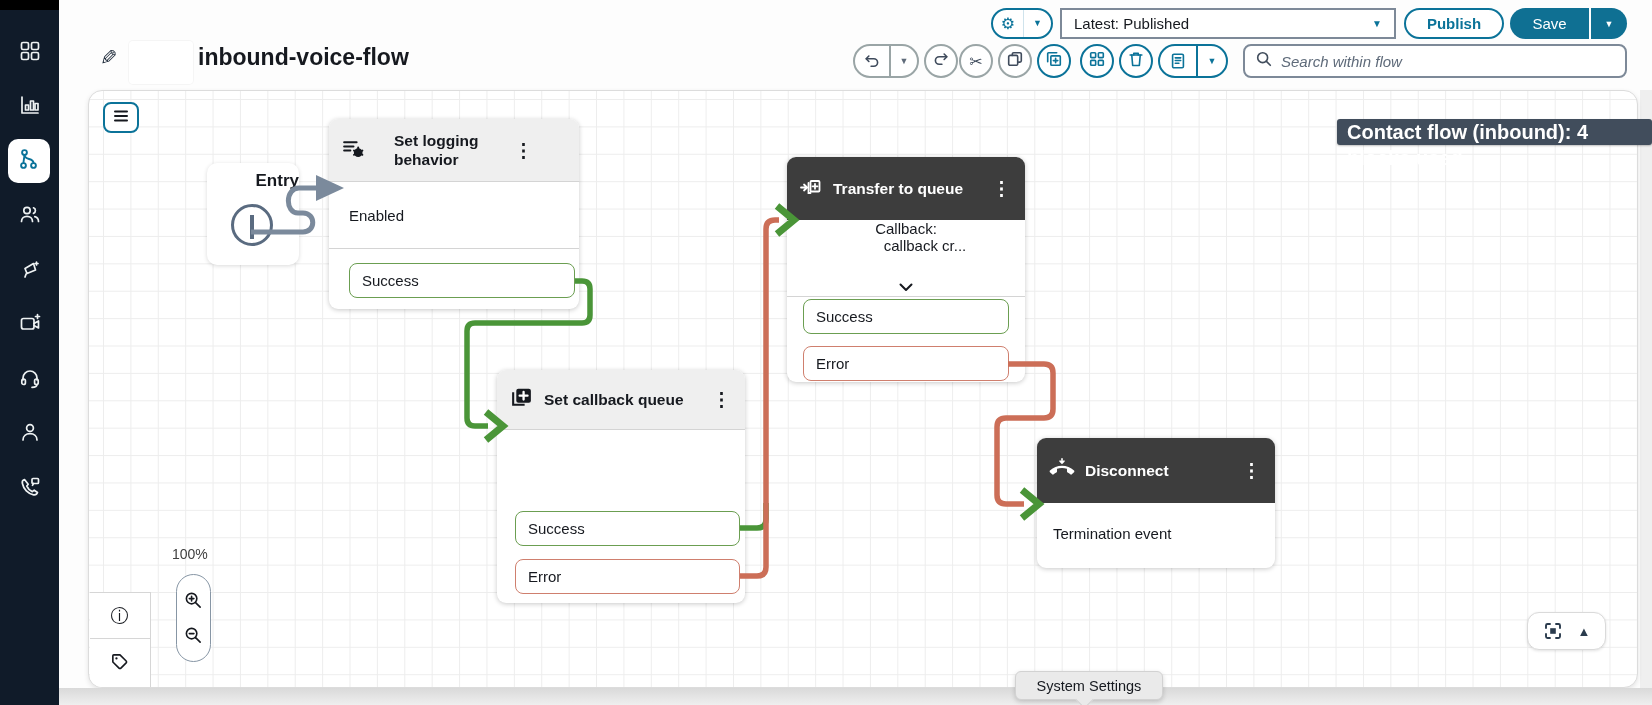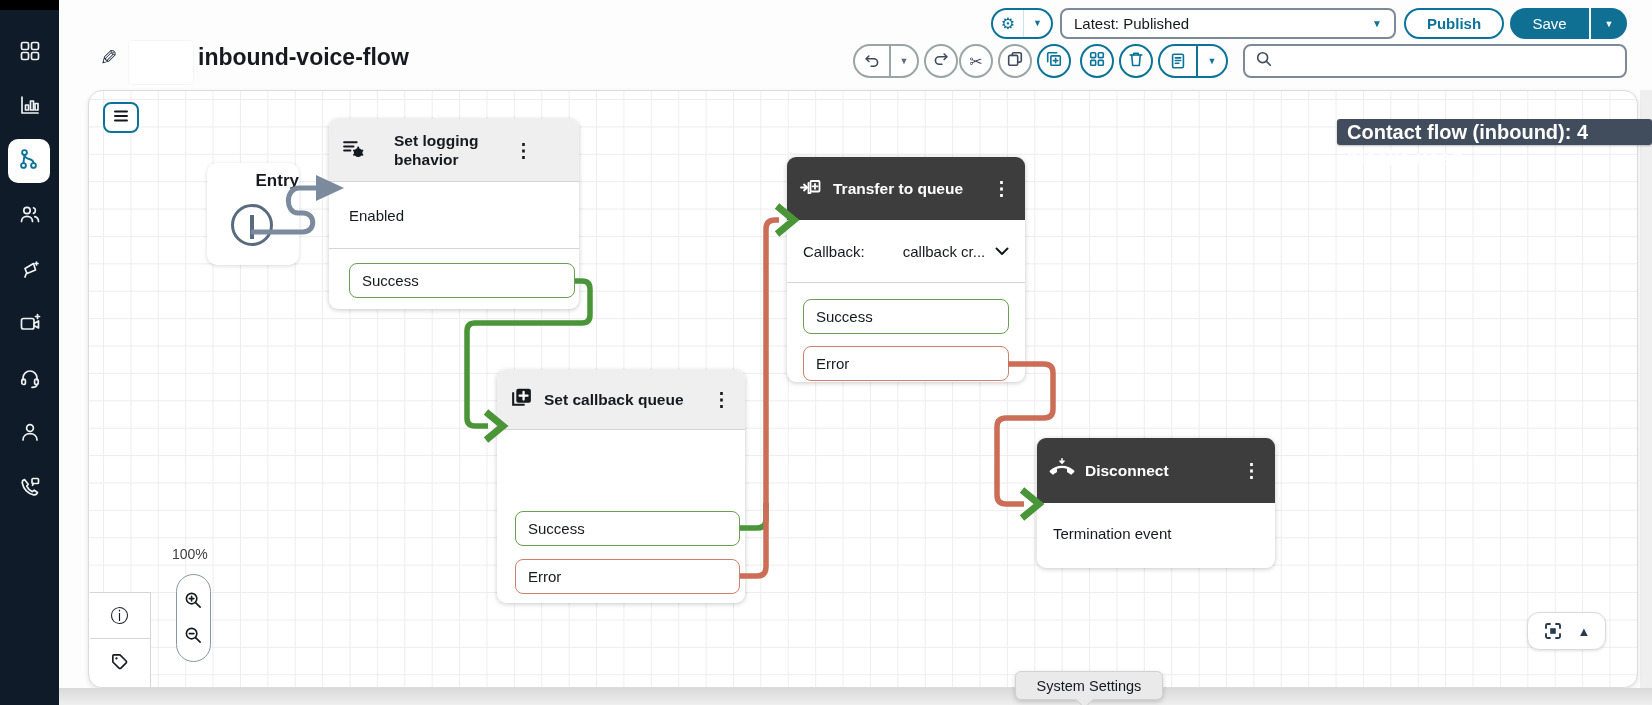--- a/index.html
+++ b/index.html
@@ -18,21 +18,21 @@
   
   .pencil { position:absolute; left:100px; top:46px; font-size:21px; color:#232f3e; transform:scaleX(-1); cursor:pointer; }
   .white-box { position:absolute; left:129px; top:41px; width:64px; height:43px; background:#ffffff; border-radius:4px; box-shadow:0 0 0 1px rgba(0,0,0,0.03); }
   .flow-title { position:absolute; left:198px; top:44px; font-size:23px; font-weight:700; color:#16191f; }
 
   
   .pill { border:2px solid #0b7399; border-radius:16px; background:#fff; display:flex; align-items:center; justify-content:center; cursor:pointer; }
   #gear-split { position:absolute; left:991px; top:8px; width:62px; height:31px; padding:0; }
   #gear-split .seg1 { flex:1.1; text-align:center; color:#0b7399; font-size:16px; line-height:27px; }
   #gear-split .seg2 { flex:1; text-align:center; color:#0b7399; font-size:9px; border-left:1px solid #cfe3ec; line-height:27px; }
-  #version-select { position:absolute; left:1060px; top:8px; width:336px; height:31px; border:2px solid #7d8998; border-radius:8px; background:#fff; display:flex; align-items:center; padding:0 12px; cursor:pointer; }
+  #version-select { position:absolute; left:1060px; top:8px; width:336px; height:31px; border:2px solid #7d8998; border-radius:0; background:#fff; display:flex; align-items:center; padding:0 12px; cursor:pointer; }
   #version-select .val { flex:1; font-size:15px; color:#16191f; }
   #version-select .car { color:#0b7399; font-size:10px; }
   #publish-btn { position:absolute; left:1404px; top:8px; width:100px; height:31px; font-size:15px; font-weight:700; color:#0b7399; }
   #save-btn { position:absolute; left:1510px; top:8px; width:79px; height:31px; background:#0f7093; border:none; border-radius:16px 0 0 16px; color:#fff; font-weight:400; font-size:15px; }
   #save-arrow { position:absolute; left:1591px; top:8px; width:36px; height:31px; background:#0f7093; border:none; border-radius:0 16px 16px 0; color:#fff; font-size:9px; }
 
   
   .circ { position:absolute; top:44px; width:34px; height:34px; border-radius:50%; background:#fff; display:flex; align-items:center; justify-content:center; cursor:pointer; }
   .circ.gray { border:2px solid #9aa5a6; color:#3f4b5c; }
   .circ.blue { border:2px solid #0b7399; color:#0b7399; }
@@ -243,20 +243,21 @@
           <path d="M7 6.5 h6 M7 9.5 h6 M7 12.5 h4"></path>
         </svg>
       </span>
     <span class="s2">▼</span>
   </div>
   <div id="search-box">
     <span><svg width="18" height="18" viewBox="0 0 20 20" style="stroke:#414d5c; fill:none; stroke-width:1.8; stroke-linecap:round;">
           <circle cx="8.5" cy="8.5" r="5.5"></circle>
           <path d="M12.7 12.7 L17 17"></path>
         </svg></span>
+    <input type="text" placeholder="Search within flow" style="">
   </div>
 
   <div id="right-strip"></div>
   <div id="canvas"></div>
   <div id="bottom-band"></div>
 
   <div id="hamburger">
     <span><svg width="16" height="14" viewBox="0 0 16 14" style="stroke:#16191f; stroke-width:2; stroke-linecap:round;">
           <path d="M2 2.5 h12 M2 7 h12 M2 11.5 h12"></path>
         </svg></span>
@@ -293,21 +294,21 @@
     <div class="hdr dark" style="height:63px;">
       <span><svg width="24" height="24" viewBox="0 0 24 24" style="stroke:#fff; fill:none; stroke-width:1.8; stroke-linecap:round;">
             <path d="M2 12.5 h5 M5 9.5 l3.2 3 L5 15.5"></path>
             <path d="M9.5 8 V18 h2"></path>
             <rect x="11.5" y="6" width="9" height="10.5" rx="1"></rect>
             <path d="M16 8.8 v5 M13.5 11.3 h5"></path>
           </svg></span>
       <span class="ttl">Transfer to queue</span>
       <span class="kebab" style="color:#fff;">⋮</span>
     </div>
-    <div class="cal-row" style="height:63px; border-bottom:1px solid #d4d4d4; padding:0 16px;">
+    <div class="cal-row" style="height:77px; border-bottom:1px solid #d4d4d4; padding:0 16px;flex-direction:column;">
       <span class="body-text">Callback:</span>
       <span class="body-text" style="margin-left:38px; flex:1;">callback cr...</span>
       <span><svg class="sel-chev" width="14" height="9" viewBox="0 0 14 9">
             <path d="M1.5 1.5 L7 7 L12.5 1.5"></path>
           </svg></span>
     </div>
     <div class="chip ok" style="left:16px; top:142px; width:206px; height:35px;">
       <span>Success</span>
     </div>
     <div class="chip err" style="left:16px; top:189px; width:206px; height:35px;">

